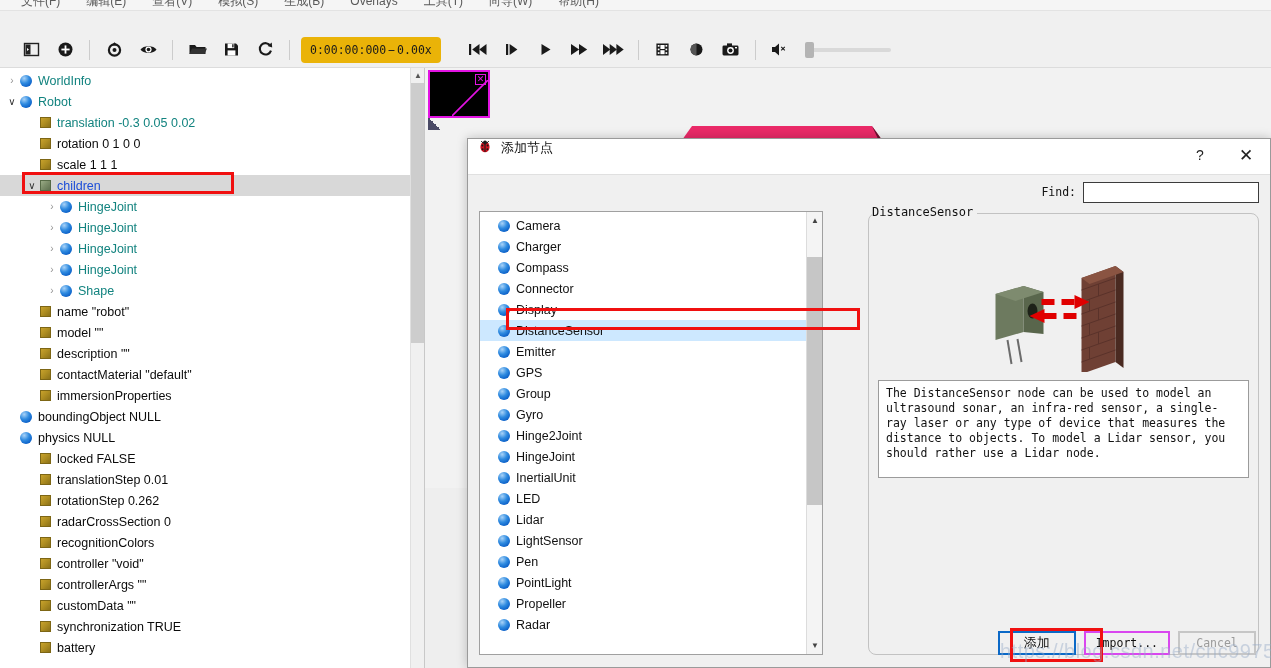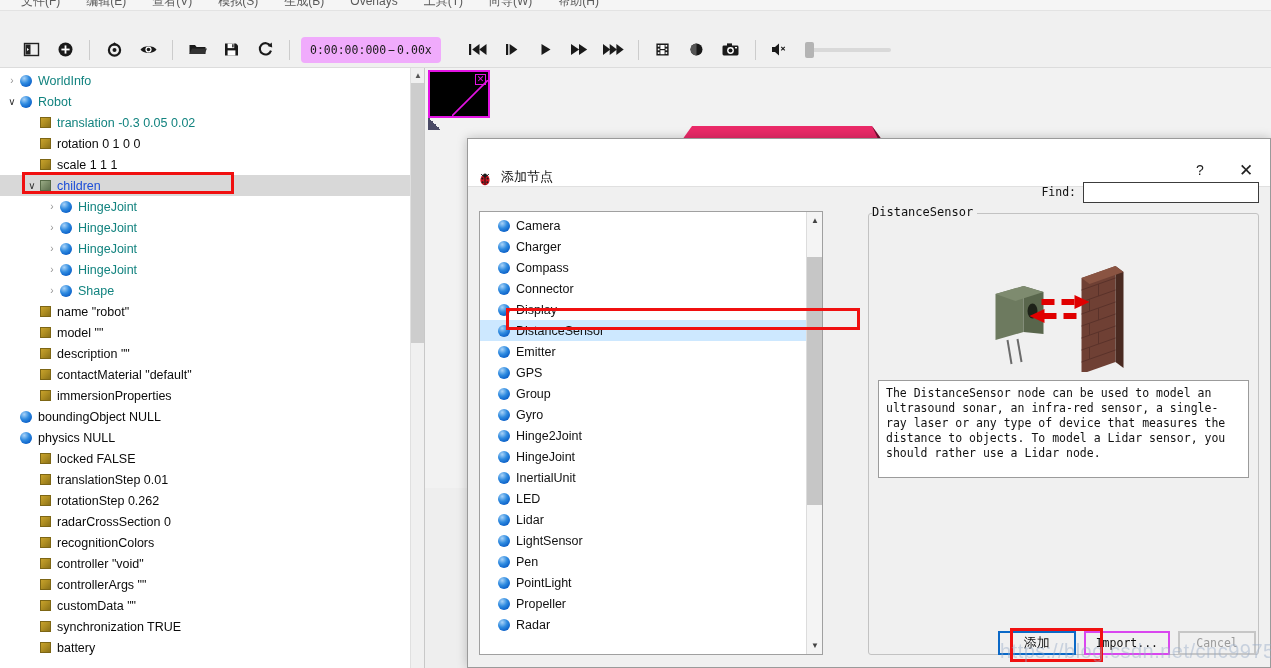--- a/index.html
+++ b/index.html
@@ -51,21 +51,21 @@
   .tb-btn {
     width: 34px; height: 30px;
     display: flex; align-items: center; justify-content: center;
     color: #222;
   }
   .tb-btn svg { display: block; }
   .tb-sep { width: 1px; height: 20px; background: #cccccc; margin: 0 7px; }
   .tb-gap { width: 10px; }
   .time-box {
     height: 24px; min-width: 122px;
-    background: #f0abfc;
+    background: #eab308;
     border-radius: 4px;
     display: flex; align-items: center; justify-content: space-between;
     padding: 13px 9px;
     font-family: "DejaVu Sans Mono", monospace;
     font-size: 11.5px; color: #1a1a1a;
     margin-left: 4px;
   }
   .time-box .dash { color:#1a1a1a; padding: 0 2px; }
   .vol-slider {
     position: relative; width: 86px; height: 18px;
@@ -159,22 +159,22 @@
   }
 
   
   .dialog {
     position:absolute; left: 467px; top: 138px; width: 804px; height: 530px;
     background: #f0f0f0;
     border: 1px solid #9a9a9a;
     box-shadow: 0 0 10px rgba(0,0,0,.22);
   }
   .dlg-title {
-    height: 48px; background: #ffffff;
-    display:flex; align-items:flex-end;
+    height: 36px; background: #ffffff;
+    display:flex; align-items:flex-start;
     border-bottom: 1px solid #e0e0e0;
     padding-left: 9px;
   }
   .bug-icon { width: 16px; height: 14px; margin-right: 8px; flex:0 0 16px; }
   .dlg-title-text {
     font-family: "Liberation Sans", sans-serif;
     font-size: 13px; color:#111;
   }
   .dlg-title-btns { margin-left:auto; display:flex; align-items:center; }
   .dlg-tb {
@@ -219,21 +219,21 @@
     font-family:"DejaVu Sans Mono", monospace; font-size: 11.5px;
     padding: 0 4px; color:#111; outline:none;
   }
   .group-title {
     position:absolute; left: 404px; top: 34px;
     font-family:"DejaVu Sans Mono", monospace; font-size: 12px; color:#111;
     background:#f0f0f0; padding-right: 4px; z-index: 3;
   }
   .group-box {
     position:absolute; left: 400px; top: 42px; right: 11px; height: 442px;
-    border: 1px solid #c2c2c2; border-radius: 3px;
+    border: 1px solid #c2c2c2; border-radius: 8px;
     background: #f0f0f0;
   }
   .preview {
     position:absolute; left: 0; right: 0; top: 8px; height: 150px;
   }
   .desc-box {
     position:absolute; left: 9px; right: 9px; top: 166px; height: 98px;
     background:#fff; border: 1px solid #9b9b9b;
     padding: 5px 7px;
     font-family:"DejaVu Sans Mono", monospace;

